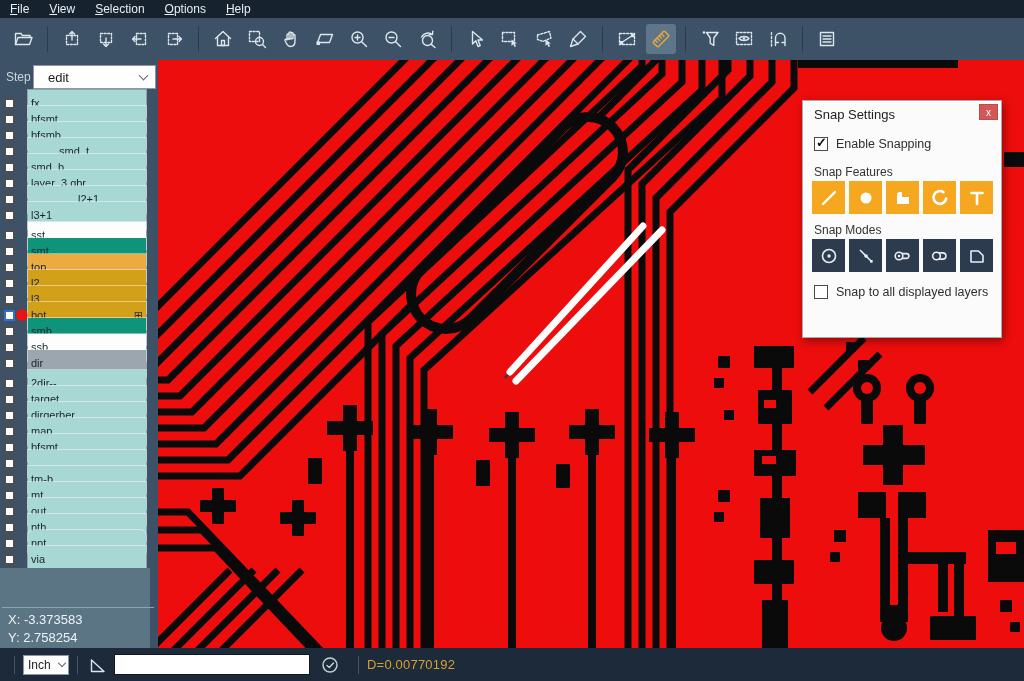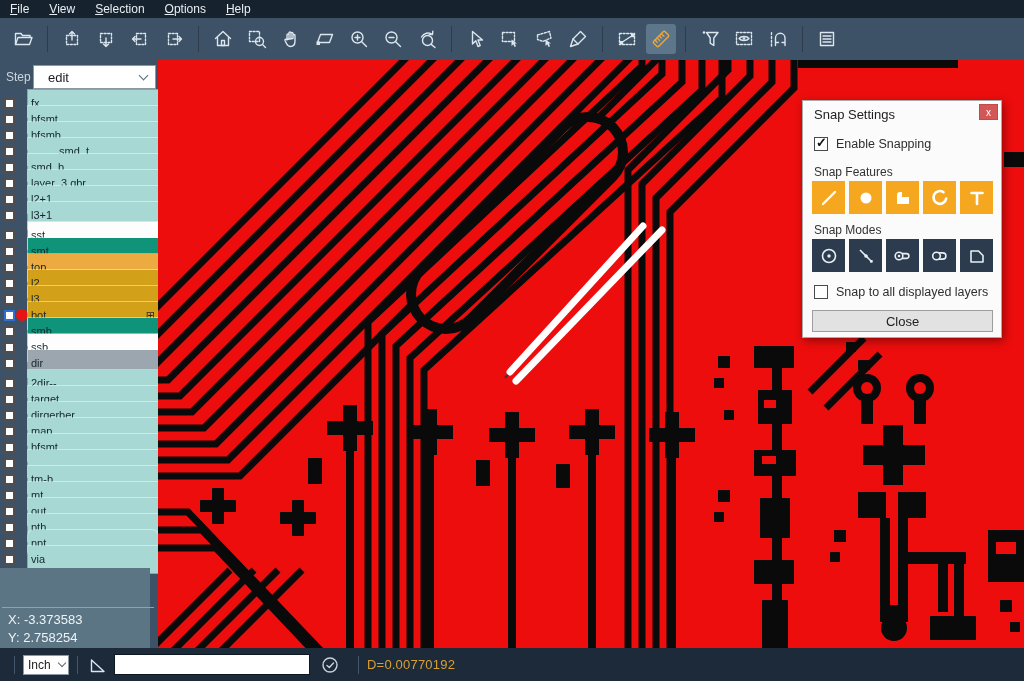--- a/index.html
+++ b/index.html
@@ -34,21 +34,21 @@
     display:flex;align-items:center;font-size:13px;color:#1c1c1c;padding-left:14px}
   .chev{width:7px;height:7px;border-right:1.6px solid #5a6a76;border-bottom:1.6px solid #5a6a76;transform:rotate(45deg);margin-top:-4px}
   #step-select .chev{position:absolute;right:8px;top:10px}
   #layer-list{position:absolute;left:0;top:35px;width:158px}
   .layer-group{margin-bottom:4px}
   .layer-row{position:relative;height:16px;display:flex;align-items:center}
   .cb{width:11px;height:11px;background:#fff;border:2px solid #4e4e4e;margin-left:4px;flex:none}
   .cb.sel{border-color:#2f6fd0}
   .dot-slot{width:13px;flex:none;display:flex;justify-content:center}
   .reddot{width:12px;height:12px;border-radius:50%;background:#e81414}
-  .layer-bar{flex:1;height:27px;margin-right:0;display:flex;align-items:center;
+  .layer-bar{flex:1;height:27px;margin-right:12px;display:flex;align-items:center;
     box-shadow:0 0 0 1px rgba(255,255,255,.45);font-size:11px;color:#16262e;padding-left:3px}
   .grid-glyph{margin-left:auto;margin-right:3px;font-size:11px;color:#2b2b2b;line-height:10px}
   #sidebar-bottom{position:absolute;left:0;top:508px;width:150px;height:80px;background:#5b7584}
   #sidebar-hr{position:absolute;left:2px;top:39px;width:152px;height:1px;background:#8da3b0}
   .coord{position:absolute;left:8px;color:#eef3f6;font-size:13px}
   #coord-x{top:44px} #coord-y{top:62px}
 
   
   #canvas-wrap{position:absolute;left:158px;top:60px;width:866px;height:588px;background:var(--pcb-red)}
   #canvas-wrap svg{display:block}
@@ -296,21 +296,21 @@
           <div class="layer-row">
             <span class="cb"></span>
             <span class="dot-slot"></span>
             <span class="layer-bar" style="background: rgb(167, 216, 212);">
               <span>layer_3.gbr</span>
             </span>
           </div>
           <div class="layer-row">
             <span class="cb"></span>
             <span class="dot-slot"></span>
-            <span class="layer-bar" style="background: rgb(167, 216, 212);">
+            <span class="layer-bar" style="background: rgb(167, 216, 212); justify-content: center;">
               <span>l2+1</span>
             </span>
           </div>
           <div class="layer-row">
             <span class="cb"></span>
             <span class="dot-slot"></span>
             <span class="layer-bar" style="background: rgb(167, 216, 212);">
               <span>l3+1</span>
             </span>
           </div>
@@ -680,21 +680,20 @@
         <div class="mode-btn">
           <svg width="20" height="20" viewBox="0 0 20 20" fill="none" stroke="#e8eef4" stroke-width="1.6" stroke-linejoin="round">
             <path d="M4 16 V5 H11.5 L16 9.5 V16 Z"></path>
           </svg>
         </div>
       </div>
     <div id="row-alllayers" class="dlg-check-row">
       <span class="dlg-cb"></span>
       <span class="dlg-label">Snap to all displayed layers</span>
     </div>
-    <button id="snap-close-btn">Close</button>
   </div>
 
   <div id="statusbar">
     <span class="vsep"></span>
     <div id="unit-select">
       <span>Inch</span>
       <span class="chev"></span>
     </div>
     <span class="vsep"></span>
     <span id="angle-icon">

